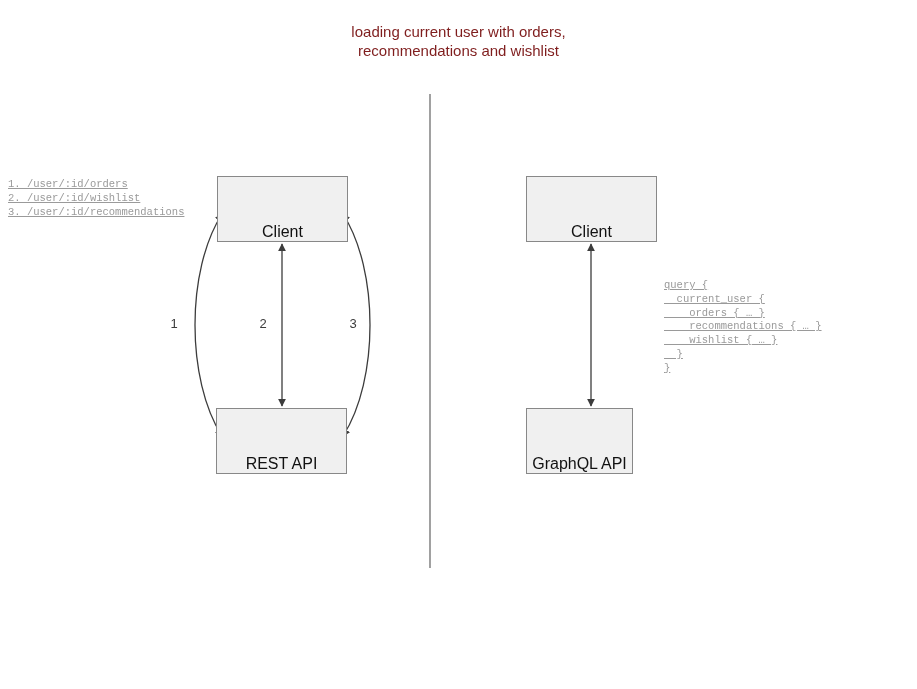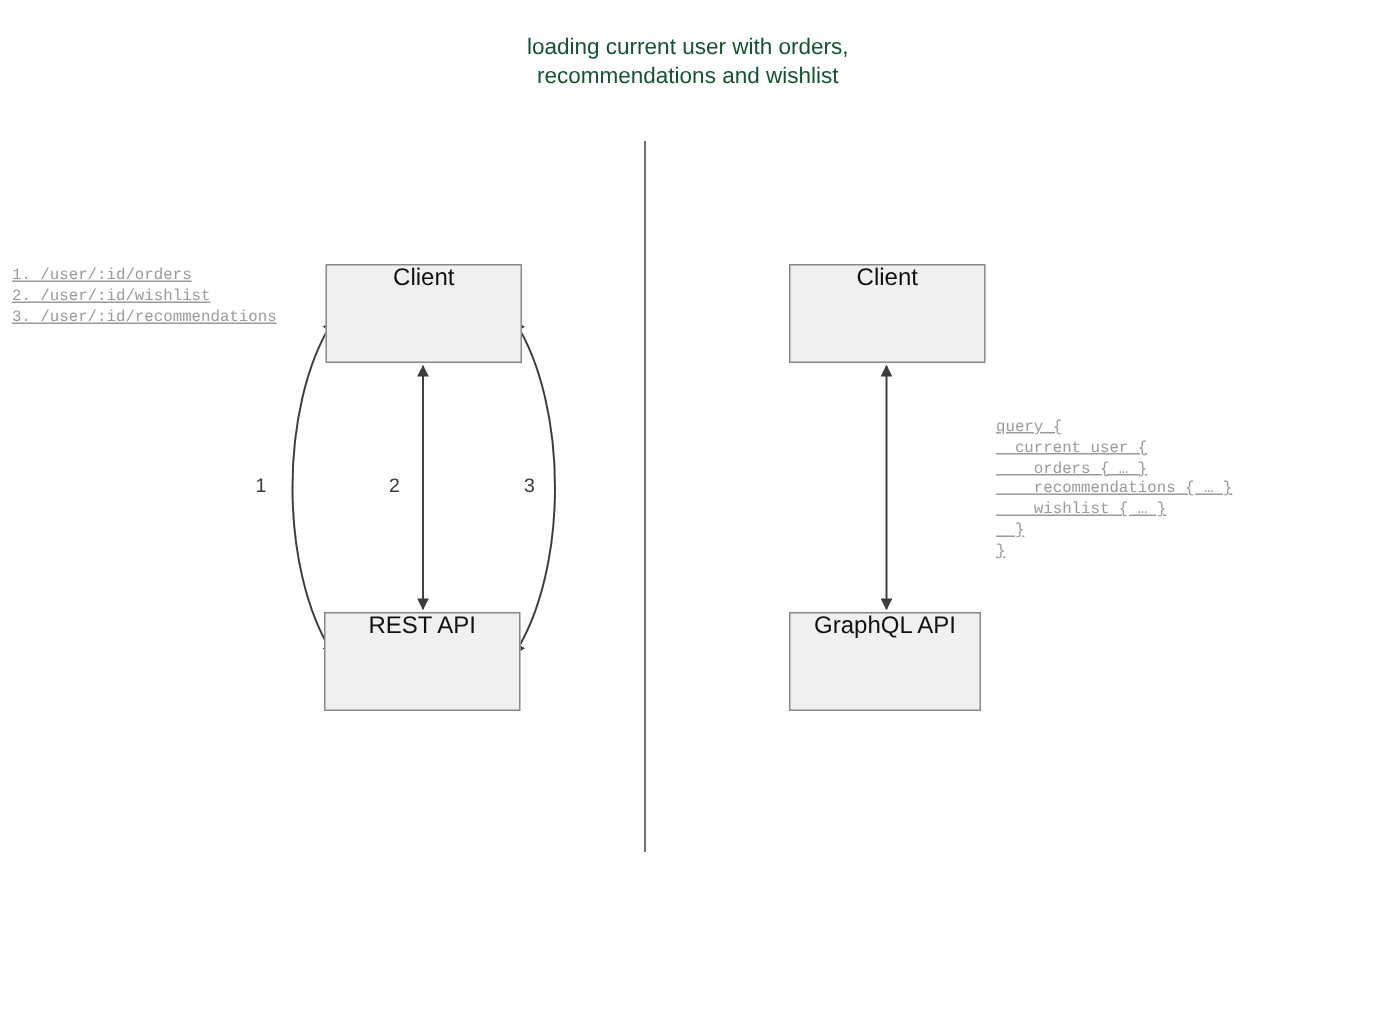--- a/index.html
+++ b/index.html
@@ -22,38 +22,38 @@
     height: 689px;
   }
   .title {
     position: absolute;
     left: 0;
     top: 22px;
     width: 917px;
     text-align: center;
     font-size: 15px;
     line-height: 19px;
-    color: #14532d;
+    color: #7f1d1d;
     white-space: pre-line;
   }
   .node {
     position: absolute;
     box-sizing: border-box;
     background: #f0f0f0;
     border: 1.2px solid #888888;
     display: flex;
-    align-items: flex-start;
+    align-items: flex-end;
     justify-content: center;
     font-size: 16px;
     color: #111111;
   }
   .node-client-rest  { left: 217px; top: 176px; width: 131px; height: 66px; }
   .node-rest-api     { left: 216px; top: 408px; width: 131px; height: 66px; }
   .node-client-gql   { left: 526px; top: 176px; width: 131px; height: 66px; }
-  .node-graphql-api  { left: 526px; top: 408px; width: 128px; height: 66px; }
+  .node-graphql-api  { left: 526px; top: 408px; width: 107px; height: 66px; }
 
   .edge-label {
     position: absolute;
     font-size: 13px;
     color: #3c3c3c;
     text-align: center;
     width: 18px;
   }
   .lbl-1 { left: 165px; top: 316px; }
   .lbl-2 { left: 254px; top: 316px; }

